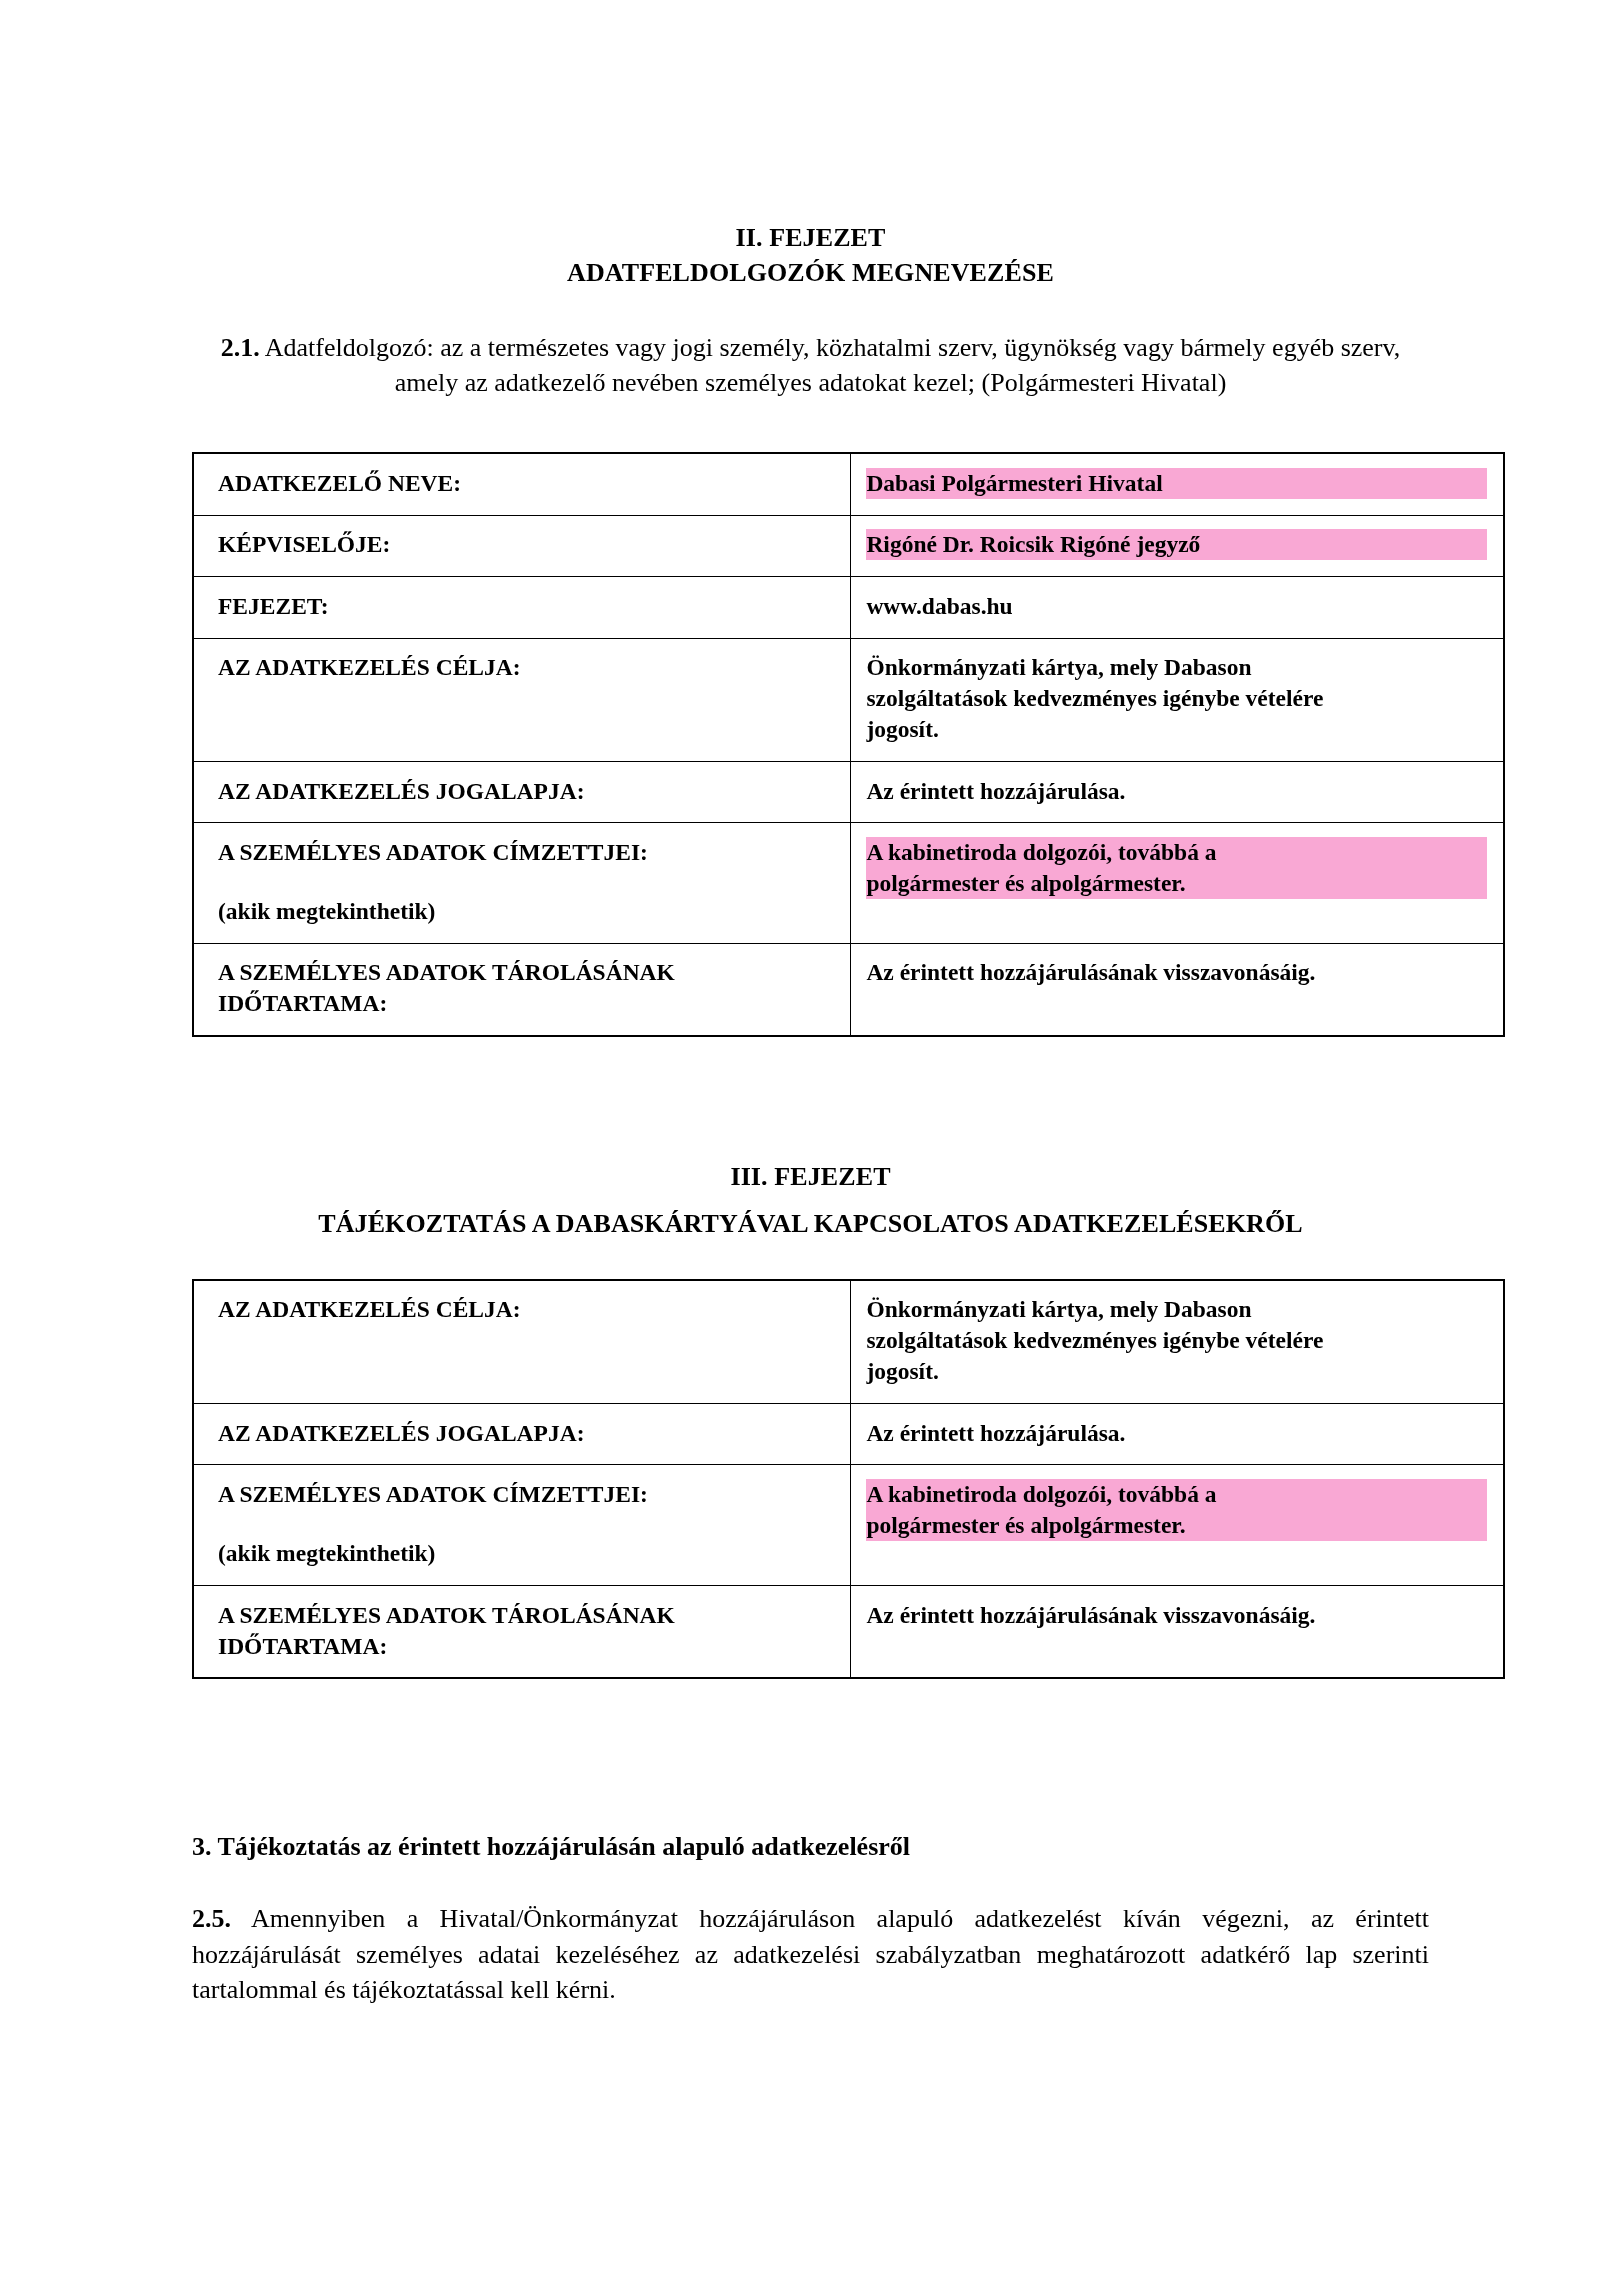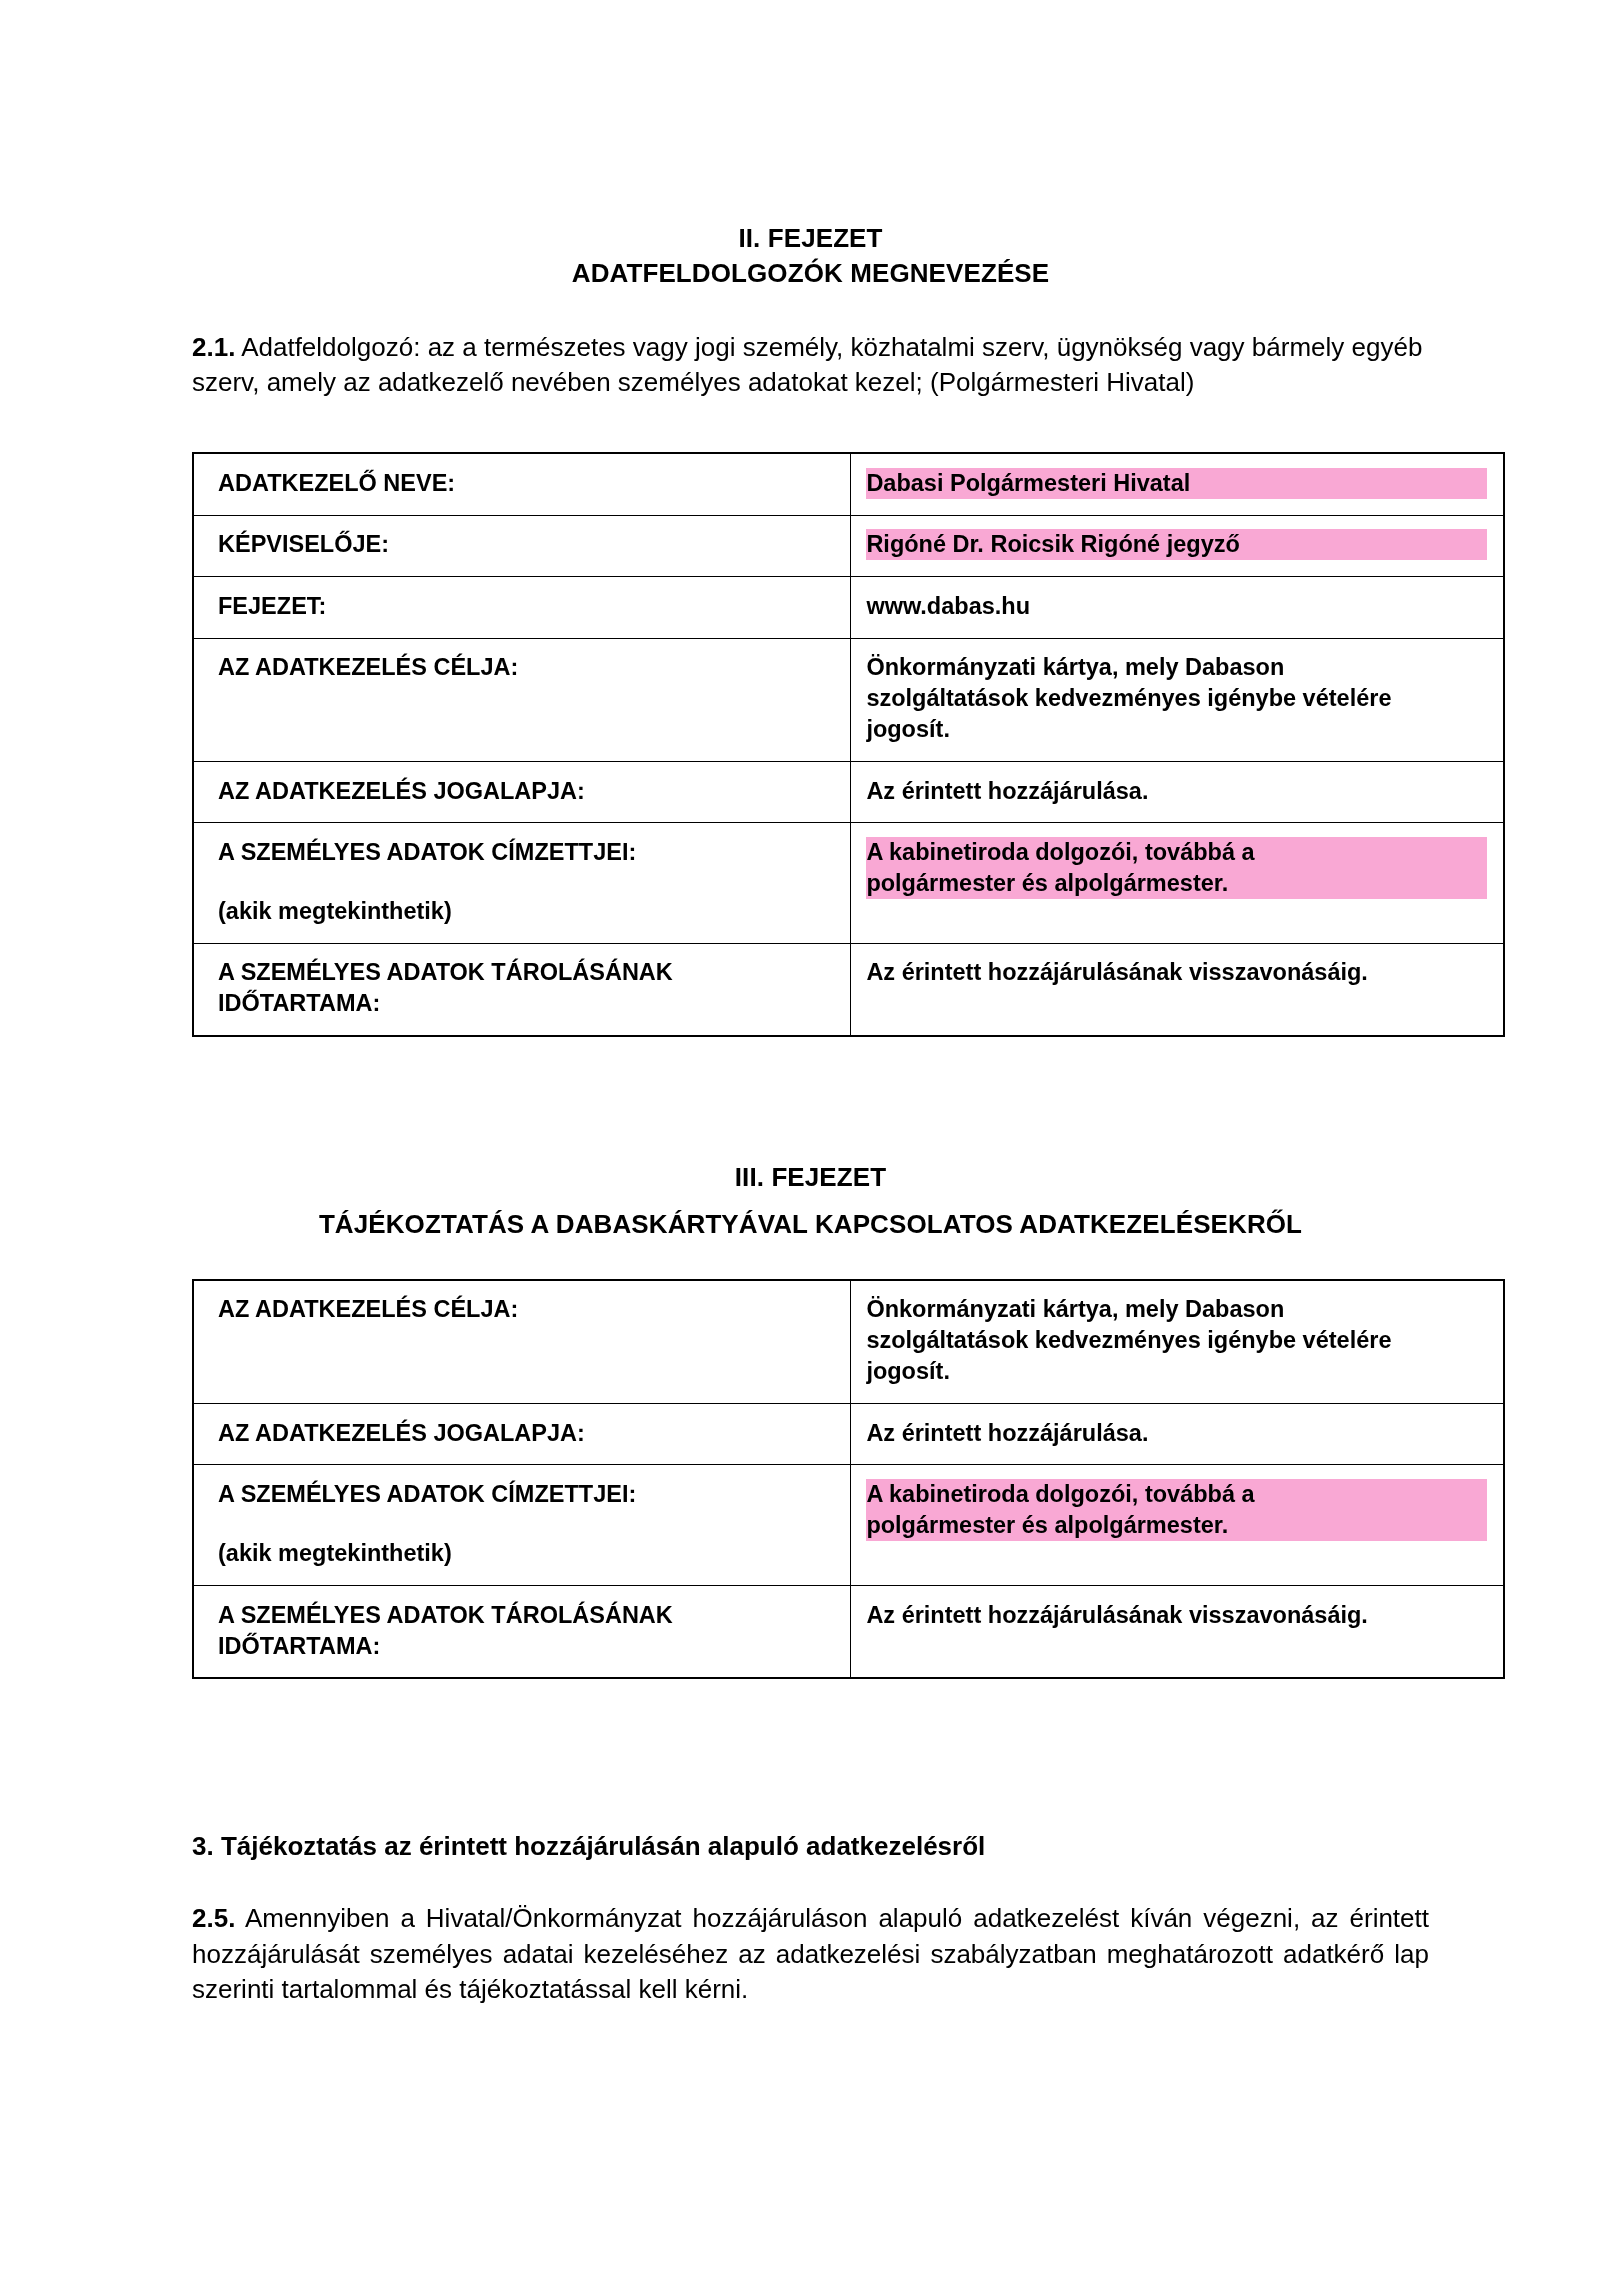--- a/index.html
+++ b/index.html
@@ -5,21 +5,21 @@
   html, body {
     margin: 0;
     padding: 0;
     background: #ffffff;
   }
   .page {
     position: relative;
     width: 1621px;
     height: 2293px;
     background: #ffffff;
-    font-family: Liberation Sans, sans-serif;
+    font-family: Liberation Serif, serif;
     color: #000000;
     box-sizing: border-box;
     overflow: hidden;
   }
   .content {
     position: absolute;
     left: 192px;
     top: 0;
     width: 1237px;
   }
@@ -32,21 +32,21 @@
     line-height: 1.34;
     letter-spacing: 0.1px;
   }
   .chapter-line-1 { display: block; }
   .chapter-line-2 { display: block; }
 
   
   .para {
     font-size: 26px;
     line-height: 1.36;
-    text-align: left;
+    text-align: center;
   }
   .para.justify {
     text-align: justify;
   }
   .para .lead {
     font-weight: bold;
   }
 
   .section-heading {
     font-size: 26px;

